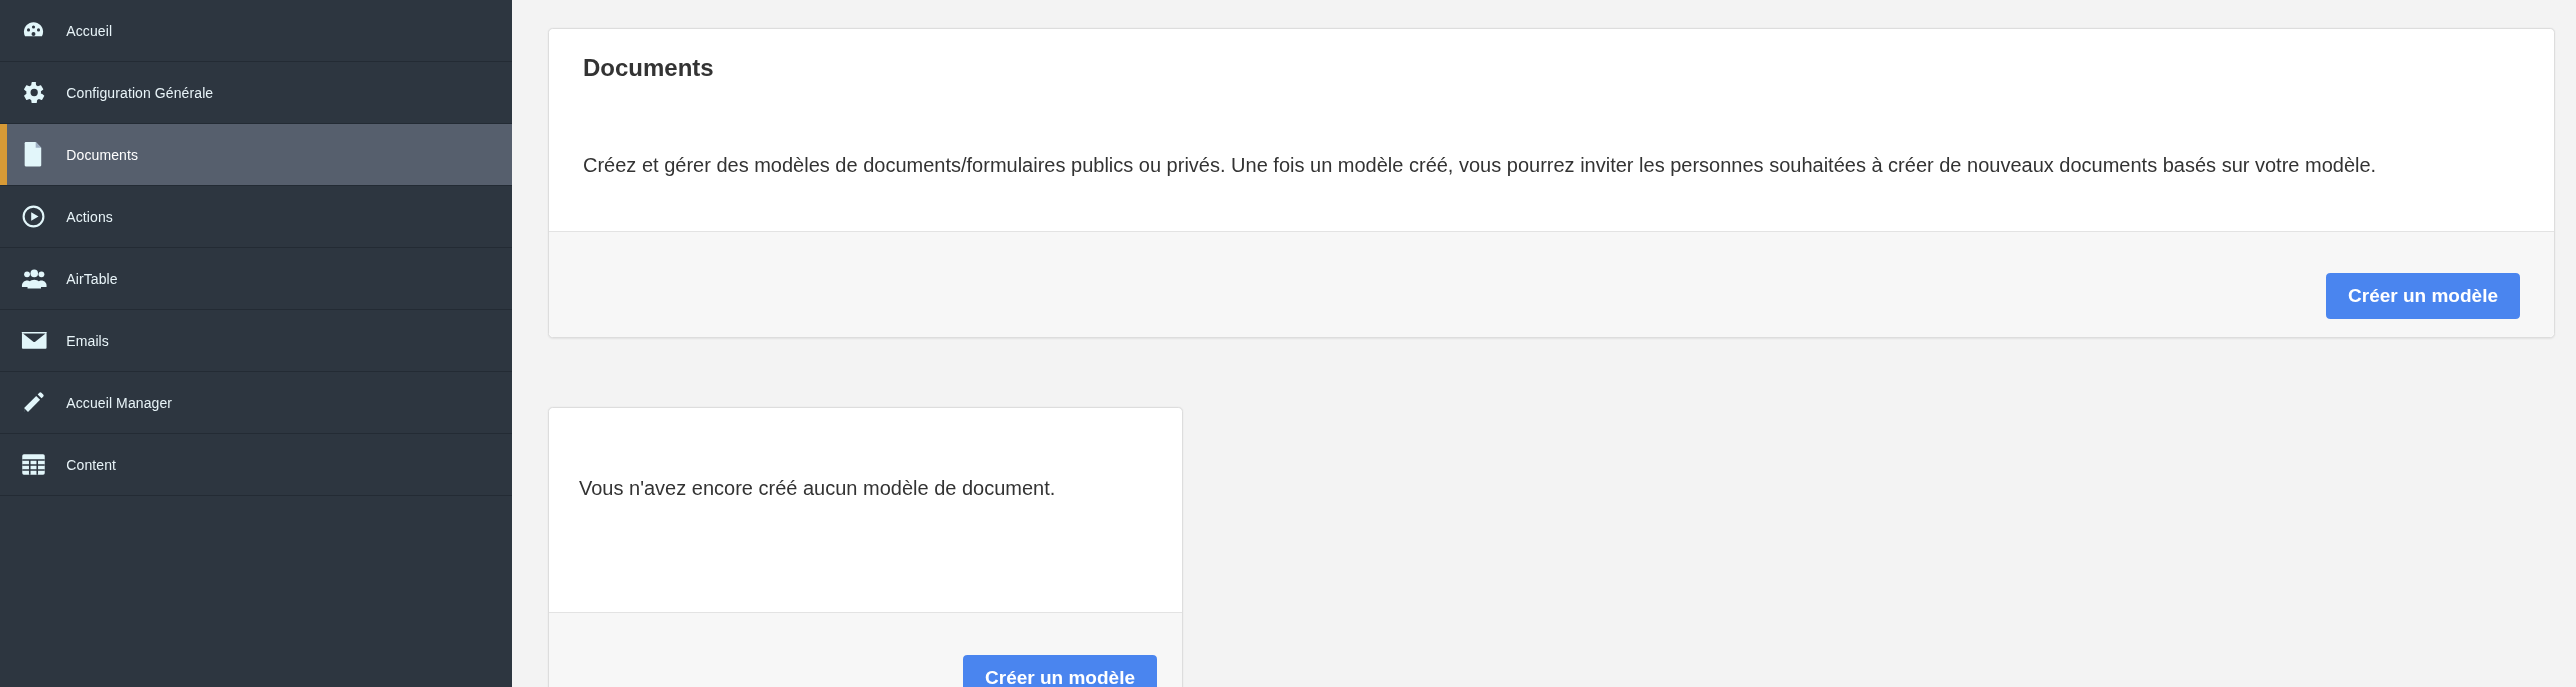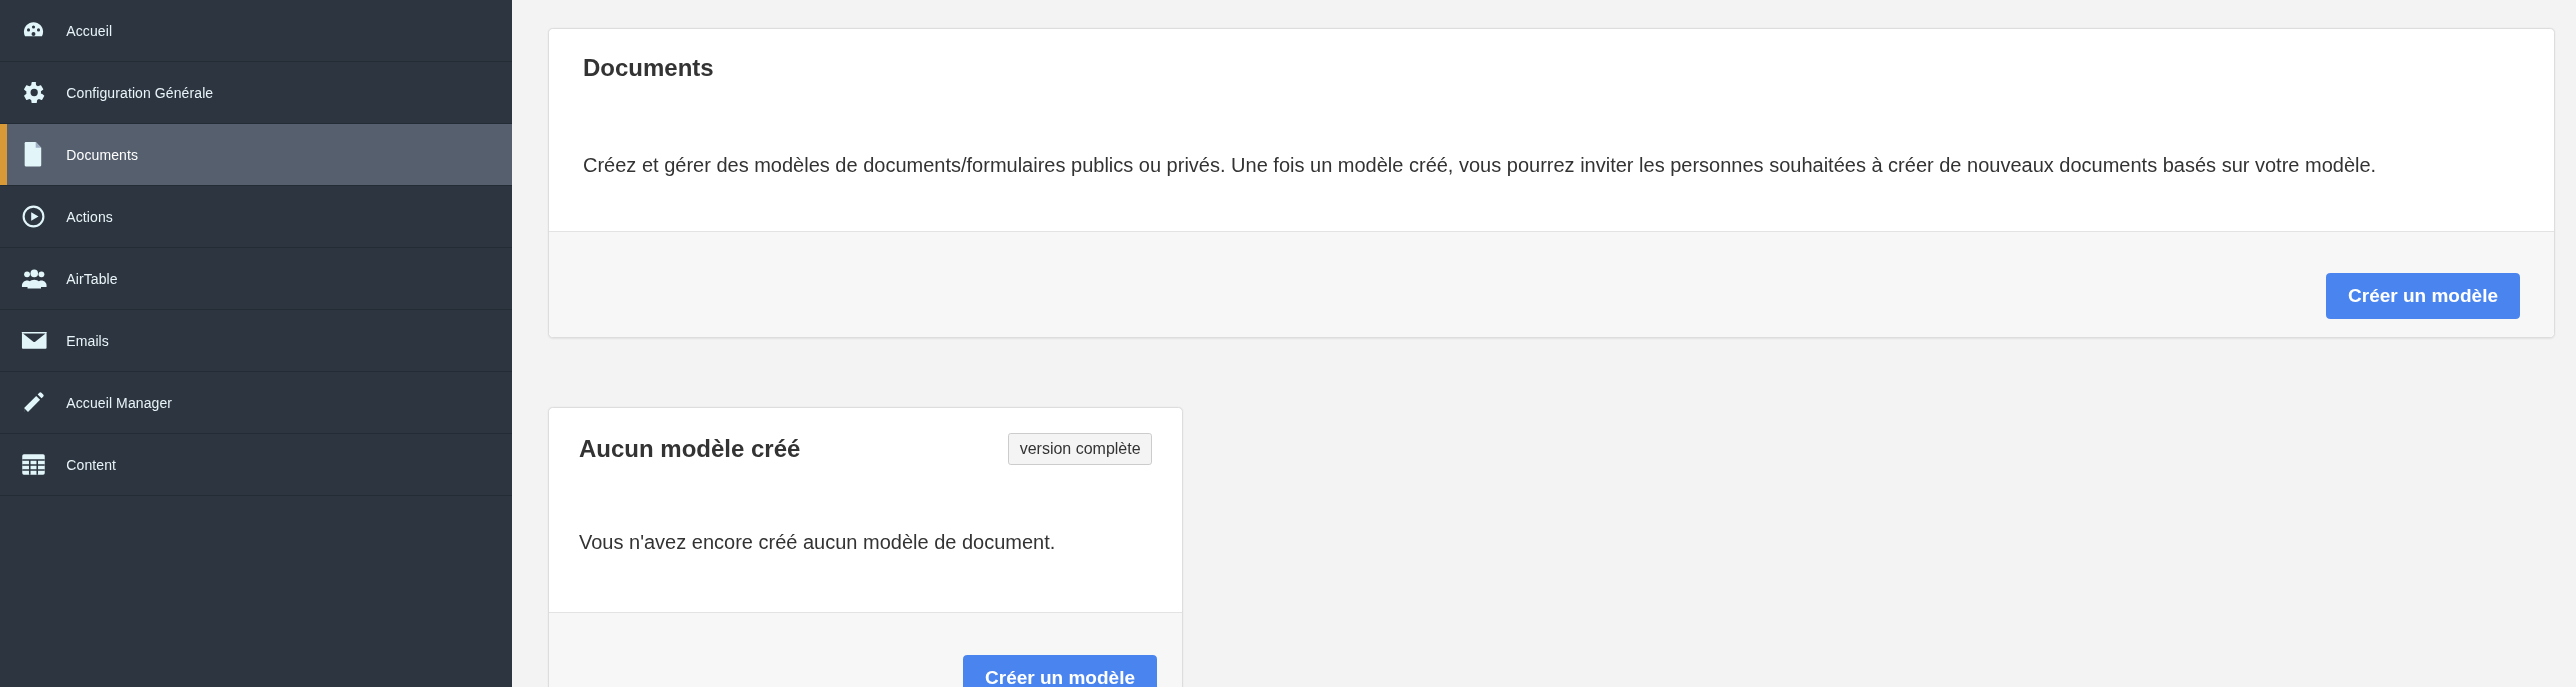--- a/index.html
+++ b/index.html
@@ -179,21 +179,21 @@
     color: #333333;
     font-family: "Liberation Sans", sans-serif;
     font-size: 16px;
     padding: 5.7px 10.4px 6.6px 10.4px;
     cursor: pointer;
     white-space: nowrap;
     line-height: 1.1;
   }
 
   .empty-text {
-    margin-top: 62px;
+    margin-top: 40px;
     font-size: 20px;
     color: #333333;
     line-height: 1.5;
     white-space: nowrap;
   }
 
   #empty-card .card-footer {
     position: absolute;
     left: 0; right: 0; bottom: 0;
     height: 107px;
@@ -305,24 +305,20 @@
       <h1 class="card-title">Documents</h1>
       <p class="card-desc">Créez et gérer des modèles de documents/formulaires publics ou privés. Une fois un modèle créé, vous pourrez inviter les personnes souhaitées à créer de nouveaux documents basés sur votre modèle.</p>
     </div>
     <div class="card-footer">
       <button class="btn-primary">Créer un modèle</button>
     </div>
   </section>
 
   <section class="card" id="empty-card">
     <div class="card-body">
-      <div class="empty-head">
-        <h2 class="empty-title">Aucun modèle créé</h2>
-        <button class="badge-btn">version complète</button>
-      </div>
       <p class="empty-text">Vous n'avez encore créé aucun modèle de document.</p>
     </div>
     <div class="card-footer">
       <button class="btn-primary">Créer un modèle</button>
     </div>
   </section>
 
 </main>
 
 

